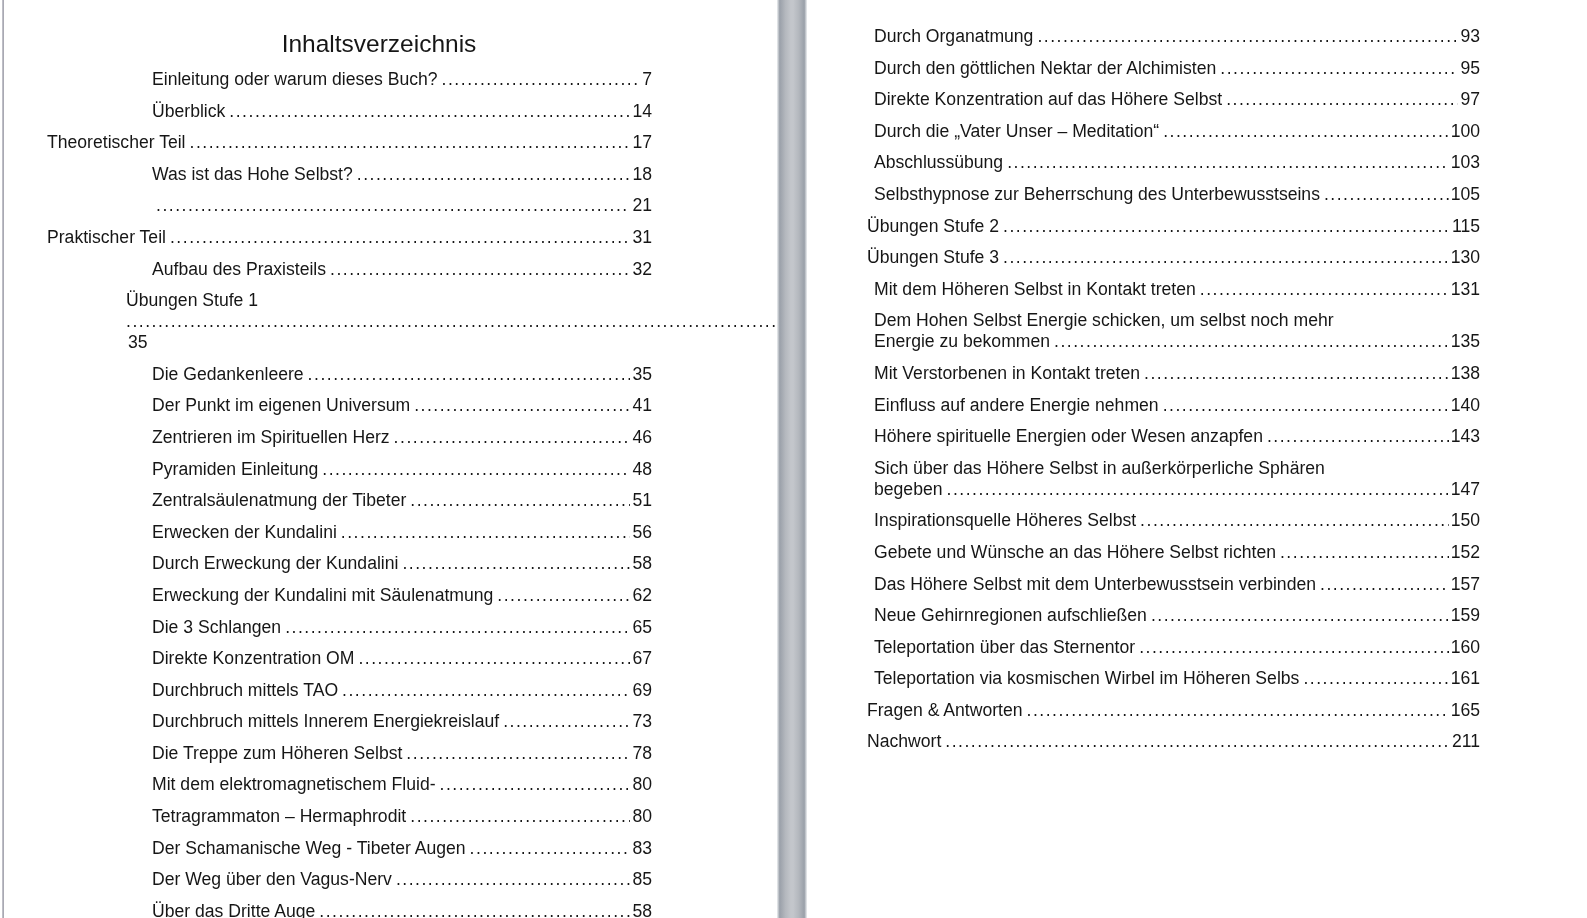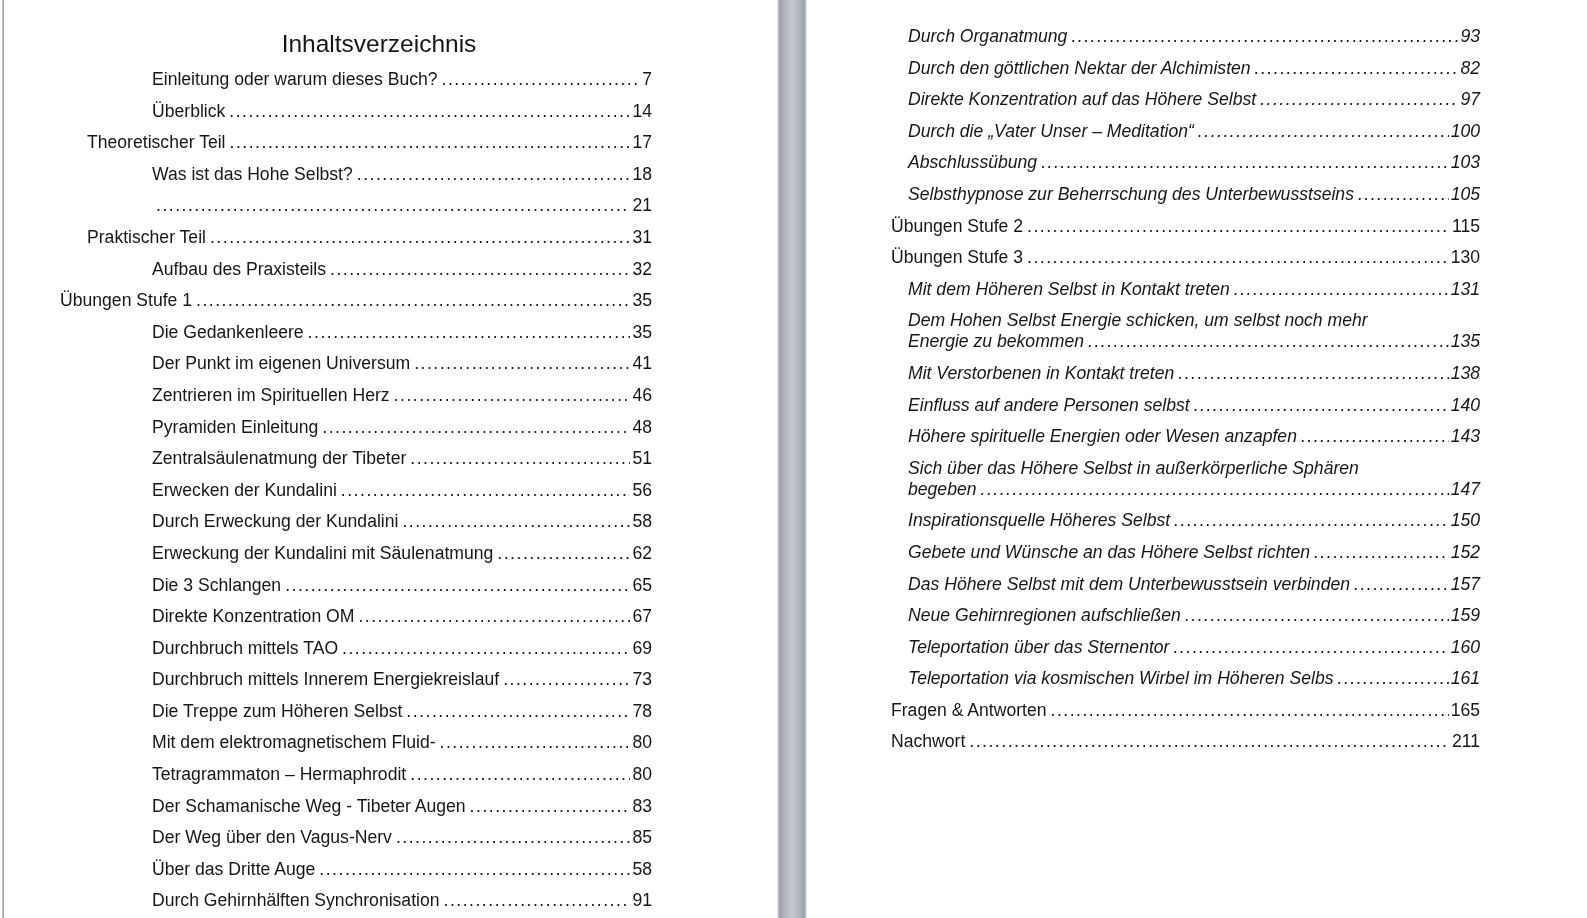--- a/index.html
+++ b/index.html
@@ -37,25 +37,25 @@
   .page-left  .toc-list { margin-top:9px;  padding-right:101px; }
   .page-right .toc-list { padding-top:26px; padding-right:107px; }
   .row {
     display:flex; align-items:baseline;
     font-size:17.6px; line-height:21px;
     margin-bottom:10.6px;
     white-space:nowrap;
   }
   .row.wrapped { display:block; }
   .row .line2 { display:flex; align-items:baseline; }
-  .page-left  .lvl1 { padding-left:82px; }
-  .page-left  .lvl2 { padding-left:55px; }
+  .page-left  .lvl1 { padding-left:42px; }
+  .page-left  .lvl2 { padding-left:117px;flex-direction:column; }
   .page-left  .lvl3 { padding-left:147px; }
-  .page-right .lvl2 { padding-left:84px; }
-  .page-right .lvl3 { padding-left:101px;font-style:italic; }
+  .page-right .lvl2 { padding-left:60px; }
+  .page-right .lvl3 { padding-left:67px; }
   .dots {
     flex:1 1 auto; overflow:hidden;
     margin-left:4px;
     letter-spacing:1.5px;
     min-width:0;
   }
   .num { flex:0 0 auto; padding-left:2px; }
 </style>
 </head>
 <body>
@@ -207,21 +207,21 @@
 <div class="page page-right">
   <div class="toc-list" id="toc-right">
       <div class="row lvl3">
         <span class="lbl">Durch Organatmung</span>
         <span class="dots">........................................................................................................................................................................................................</span>
         <span class="num">93</span>
       </div>
       <div class="row lvl3">
         <span class="lbl">Durch den göttlichen Nektar der Alchimisten</span>
         <span class="dots">........................................................................................................................................................................................................</span>
-        <span class="num">82</span>
+        <span class="num">95</span>
       </div>
       <div class="row lvl3">
         <span class="lbl">Direkte Konzentration auf das Höhere Selbst</span>
         <span class="dots">........................................................................................................................................................................................................</span>
         <span class="num">97</span>
       </div>
       <div class="row lvl3">
         <span class="lbl">Durch die „Vater Unser – Meditation“</span>
         <span class="dots">........................................................................................................................................................................................................</span>
         <span class="num">100</span>
@@ -258,21 +258,21 @@
           <span class="dots">........................................................................................................................................................................................................</span>
           <span class="num">135</span>
         </div>
       </div>
       <div class="row lvl3">
         <span class="lbl">Mit Verstorbenen in Kontakt treten</span>
         <span class="dots">........................................................................................................................................................................................................</span>
         <span class="num">138</span>
       </div>
       <div class="row lvl3">
-        <span class="lbl">Einfluss auf andere Personen selbst</span>
+        <span class="lbl">Einfluss auf andere Energie nehmen</span>
         <span class="dots">........................................................................................................................................................................................................</span>
         <span class="num">140</span>
       </div>
       <div class="row lvl3">
         <span class="lbl">Höhere spirituelle Energien oder Wesen anzapfen</span>
         <span class="dots">........................................................................................................................................................................................................</span>
         <span class="num">143</span>
       </div>
       <div class="row lvl3 wrapped">
         <div class="line1">Sich über das Höhere Selbst in außerkörperliche Sphären</div>

